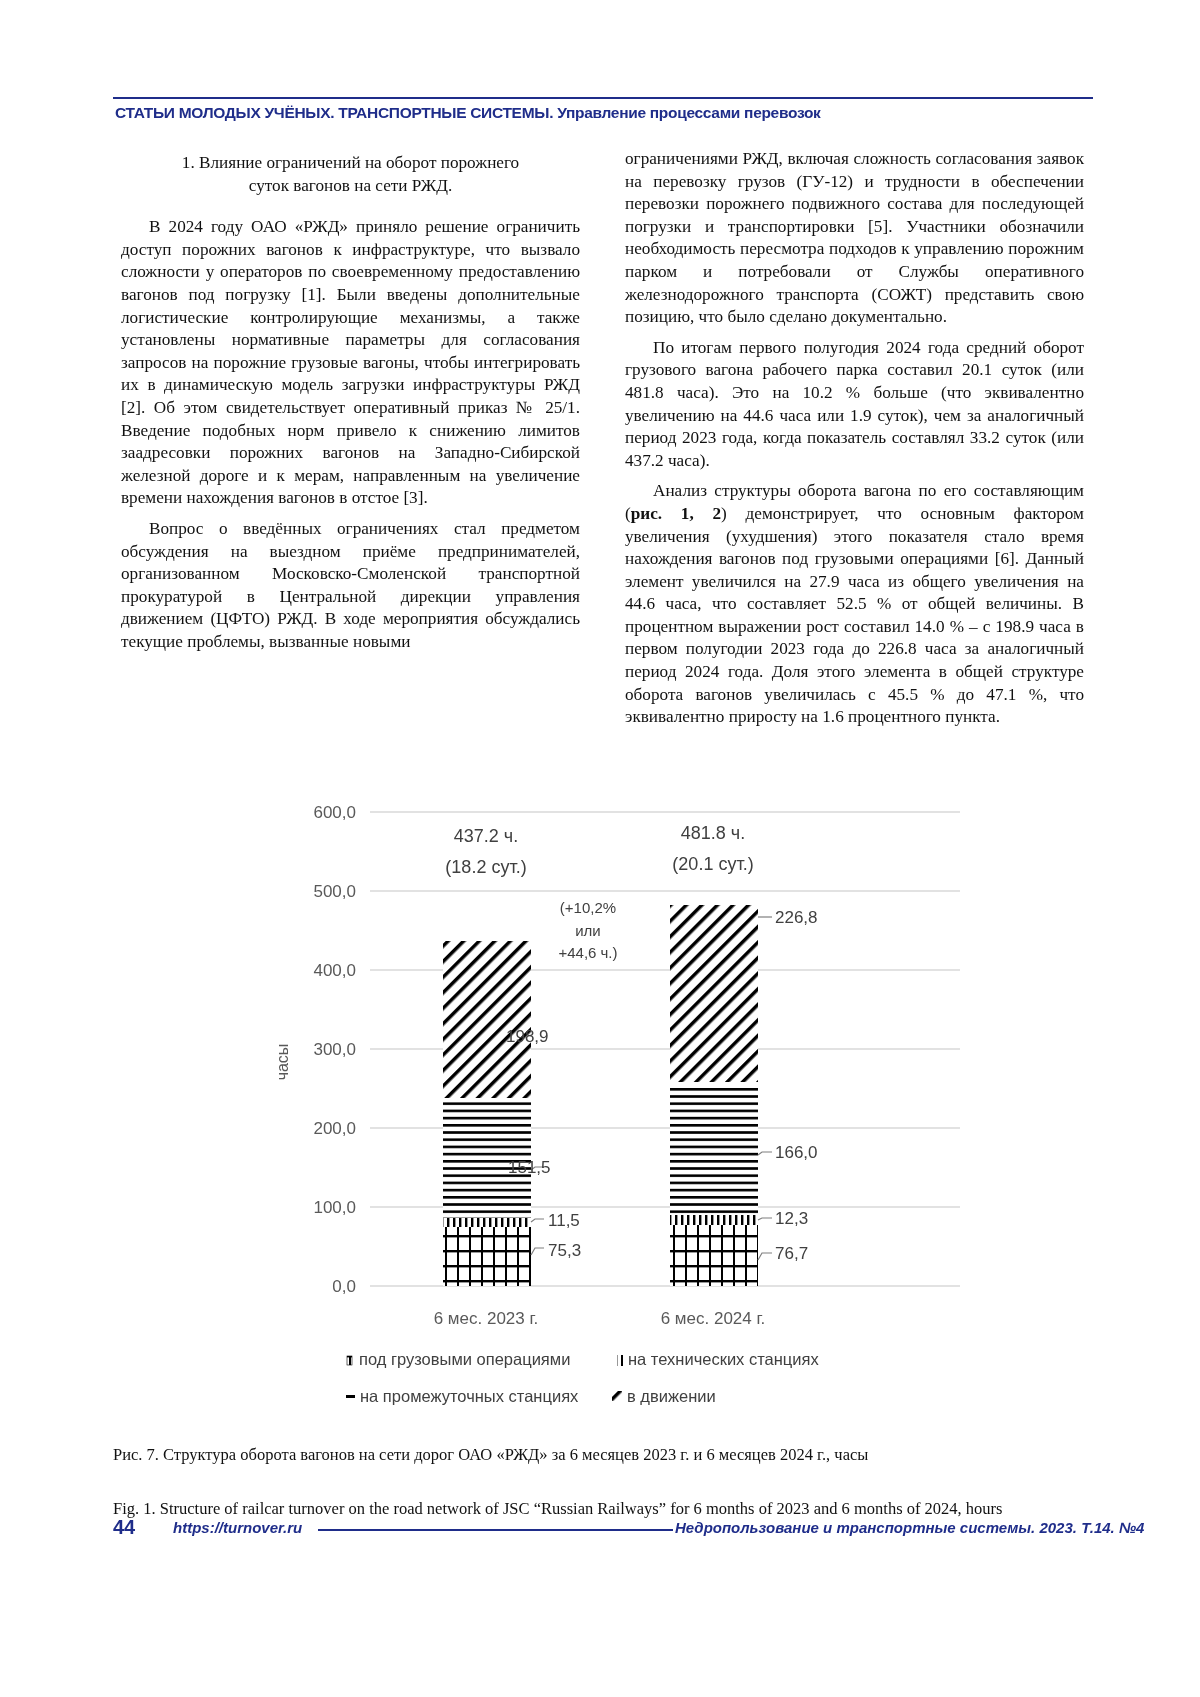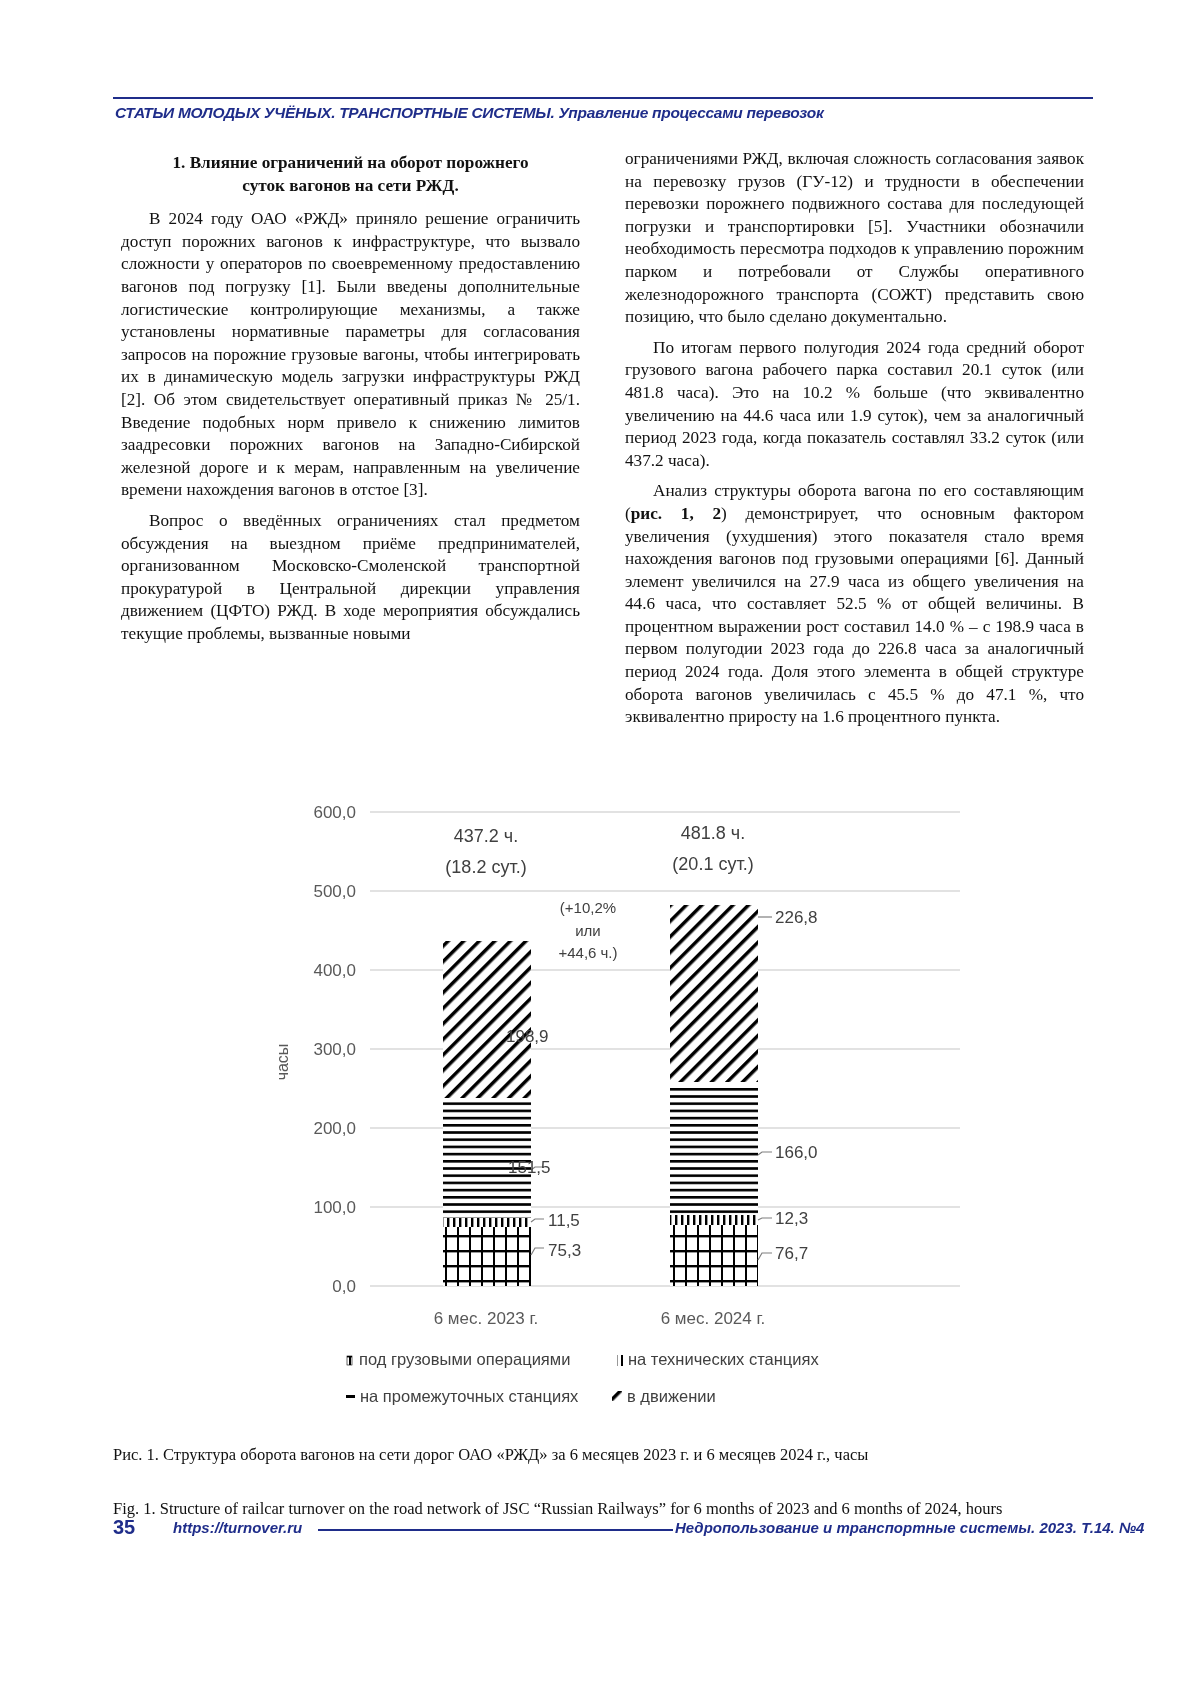--- a/index.html
+++ b/index.html
@@ -1,27 +1,27 @@
 <!DOCTYPE html>
 <html><head>
 <meta charset="utf-8">
 <style>
   html, body { margin:0; padding:0; background:#fff; }
   body { width:1200px; height:1697px; position:relative; overflow:hidden;
          font-family:"Liberation Serif", serif; color:#111; }
   .hdr-rule { position:absolute; left:113px; top:97px; width:980px; height:2px; background:#1f2d8a; }
   .hdr-text { position:absolute; left:115px; top:104px; font-family:"Liberation Sans", sans-serif;
-              font-style:italic; font-weight:bold; font-size:15.5px; color:#1f2d8a; letter-spacing:-0.3px; }
+              font-weight:bold; font-size:15.5px; color:#1f2d8a; letter-spacing:-0.3px; }
   .hdr-text .light { font-weight:bold; }
   .col { position:absolute; top:152px; width:475px; font-size:17.2px; line-height:22.6px; text-align:justify; }
   .col-left { left:113px; }
   .col-right { left:617px; }
   .col p { margin:8px; text-indent:28px; hyphens:auto; }
   .col p.noind { text-indent:0; }
-  .sec-title { font-weight:bold; text-align:center; font-size:17.2px; line-height:22.6px; margin:0 0 11px 0; }
+  .sec-title { font-weight:normal; text-align:center; font-size:17.2px; line-height:22.6px; margin:0 0 19px 0; }
   .chart { position:absolute; left:260px; top:800px; width:700px; height:620px; }
   .caption { position:absolute; left:113px; top:1444px; width:980px; font-size:16.5px; line-height:22px; }
   .caption .line2 { padding-left:60px; text-indent:-60px;margin-top:32px; }
   .footer { position:absolute; left:113px; top:1516px; width:980px; height:24px;
             font-family:"Liberation Sans", sans-serif; font-style:italic; font-weight:bold; color:#1f2d8a; }
   .footer .pg { position:absolute; left:0; top:0; font-size:20px; font-style:normal; }
   .footer .url { position:absolute; left:60px; top:3px; font-size:15px; }
   .footer .rule { position:absolute; left:205px; top:13px; width:355px; height:1.5px; background:#1f2d8a; }
   .footer .journal { position:absolute; left:562px; top:3px; font-size:15px; white-space:nowrap; }
   .bold { font-weight:bold; }
@@ -160,22 +160,22 @@
       </g>
       <g>
         <rect x="352" y="591" width="10" height="10" fill="url(#pDiag)"></rect>
         <text x="367" y="602">в движении</text>
       </g>
     </g>
   </svg>
 </div>
 
 <div class="caption">
-  <div>Рис. 1. Структура оборота вагонов на сети дорог ОАО «РЖД» за 6 месяцев 2023 г. и 6 месяцев 2024 г., часы</div>
+  <div>Рис. 7. Структура оборота вагонов на сети дорог ОАО «РЖД» за 6 месяцев 2023 г. и 6 месяцев 2024 г., часы</div>
   <div class="line2">Fig. 1. Structure of railcar turnover on the road network of JSC “Russian Railways” for 6 months of 2023 and 6 months of 2024, hours</div>
 </div>
 
 <div class="footer">
-  <span class="pg">35</span>
+  <span class="pg">44</span>
   <span class="url">https://turnover.ru</span>
   <span class="rule"></span>
   <span class="journal">Недропользование и транспортные системы. 2023. Т.14. №4</span>
 </div>
 
 </body></html>

